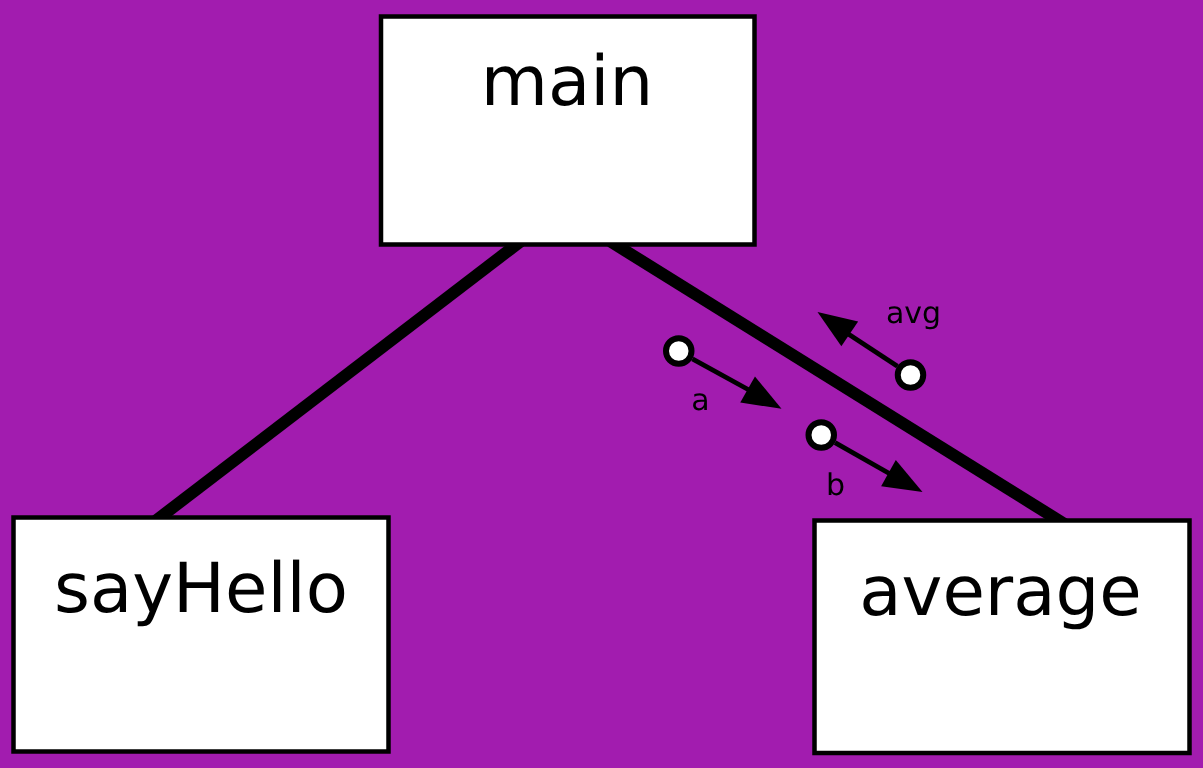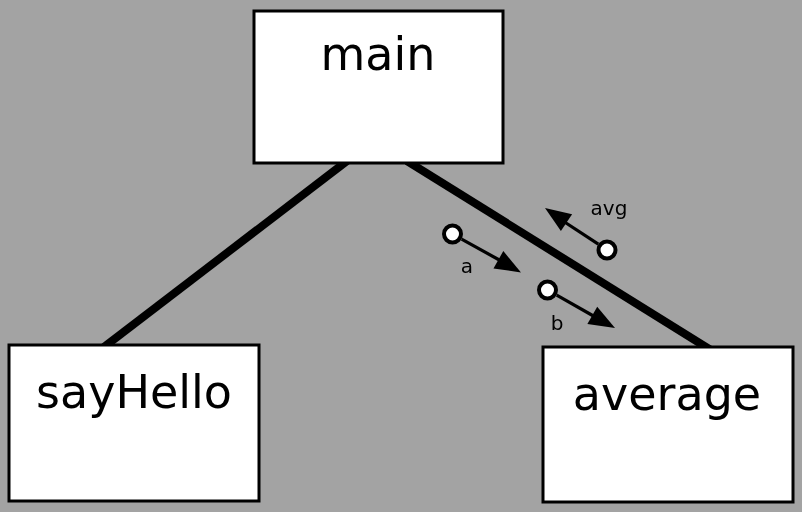--- a/index.html
+++ b/index.html
@@ -5,21 +5,21 @@
   html, body {
     margin: 0;
     padding: 0;
     background: #ffffff;
     font-family: "DejaVu Sans", sans-serif;
   }
   .canvas {
     position: relative;
     width: 802px;
     height: 512px;
-    background: #a3a3a3;
+    background: #a21caf;
     overflow: hidden;
   }
   svg { display: block; }
   .module-box {
     fill: #ffffff;
     stroke: #000000;
     stroke-width: 3;
   }
   .call-line {
     stroke: #000000;

